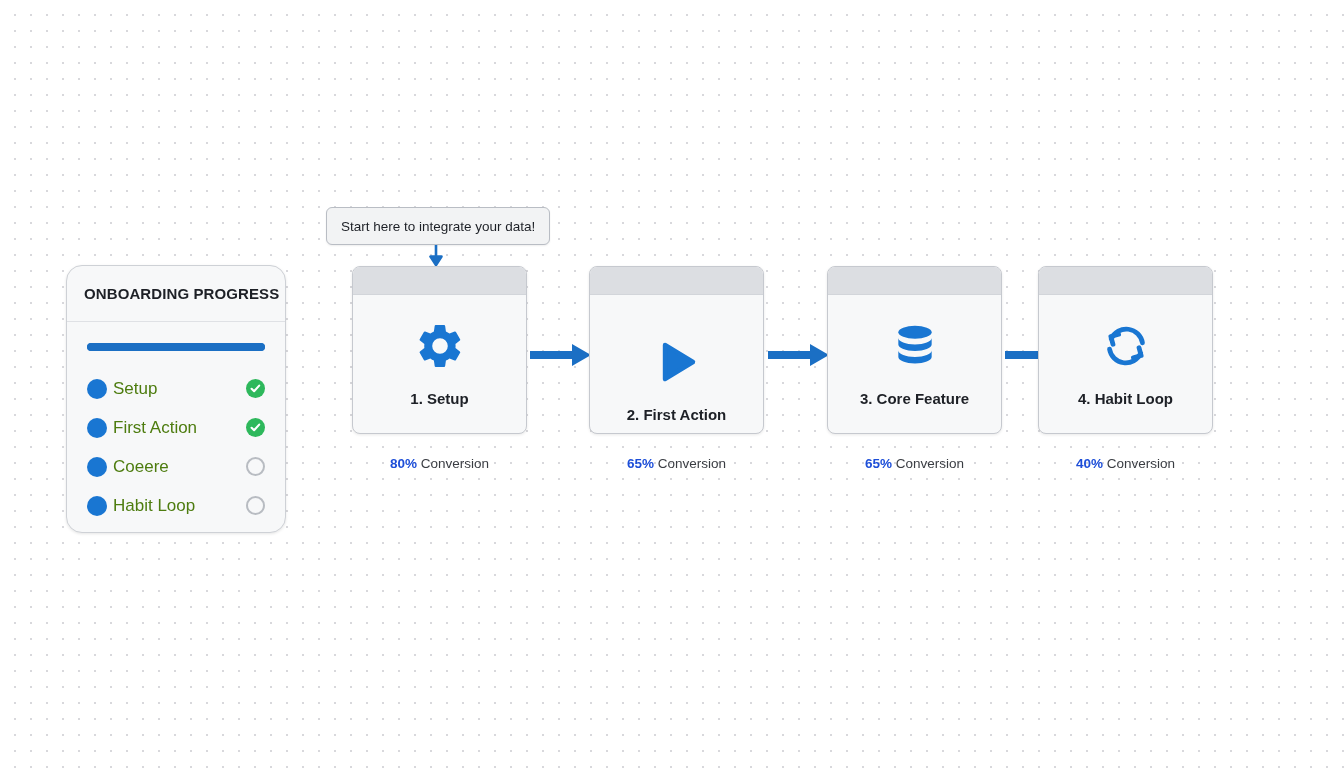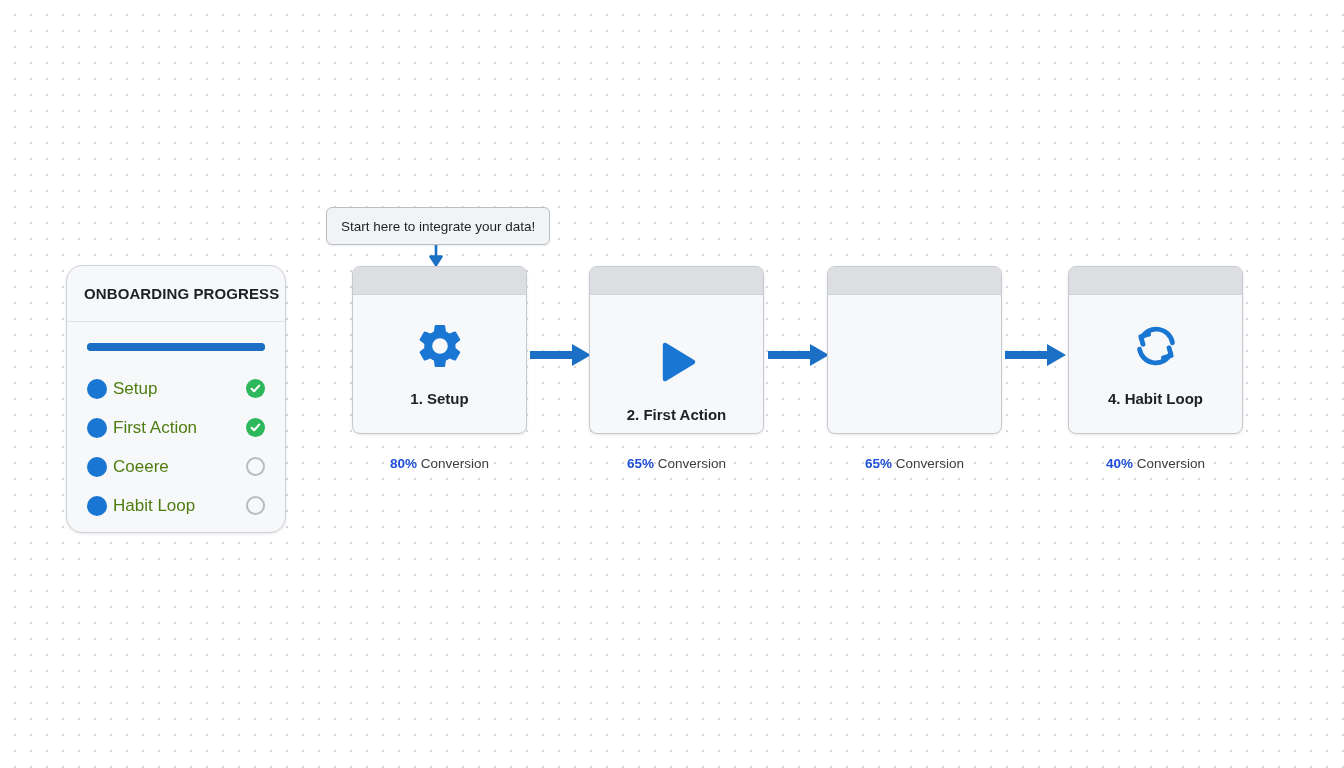--- a/index.html
+++ b/index.html
@@ -202,21 +202,21 @@
     position: absolute;
     top: 76px;
     width: 62px;
     height: 26px;
   }
 
   
   .pos-0 { left: 0px; }
   .pos-1 { left: 237px; gap: 32px; }
   .pos-2 { left: 475px; }
-  .pos-3 { left: 716px; }
+  .pos-3 { left: 686px; }
 
   .conn-0 { left: 178px; }
   .conn-1 { left: 416px; }
   .conn-2 { left: 653px; }
 </style>
 </head>
 <body>
 
 <div class="progress-panel">
 
@@ -317,20 +317,30 @@
   </div>
 
   <div class="connector conn-1">
     <svg width="62" height="26" viewBox="0 0 62 26">
       <path d="M0 9 L42 9 L42 2 L61 13 L42 24 L42 17 L0 17 Z" fill="#1b6fc4"></path>
     </svg>
   </div>
 
   <div class="card pos-2">
     <div class="card-header-strip"></div>
+    <div class="card-body">
+      <div class="card-icon">
+        <svg width="50" height="50" viewBox="0 0 24 24" fill="#1976d2">
+          <ellipse cx="12" cy="5.4" rx="8" ry="3.1"></ellipse>
+          <path d="M4 8.2 v3.1 c0 1.71 3.58 3.1 8 3.1 s8-1.39 8-3.1 V8.2 c0 1.71-3.58 3.1-8 3.1 s-8-1.39-8-3.1z"></path>
+          <path d="M4 14.2 v3.1 c0 1.71 3.58 3.1 8 3.1 s8-1.39 8-3.1 v-3.1 c0 1.71-3.58 3.1-8 3.1 s-8-1.39-8-3.1z"></path>
+        </svg>
+      </div>
+      <div class="card-label">3. Core Feature</div>
+    </div>
   </div>
   <div class="conversion pos-2">
     <b>65%</b><span> Conversion</span>
   </div>
 
   <div class="connector conn-2">
     <svg width="62" height="26" viewBox="0 0 62 26">
       <path d="M0 9 L42 9 L42 2 L61 13 L42 24 L42 17 L0 17 Z" fill="#1b6fc4"></path>
     </svg>
   </div>

